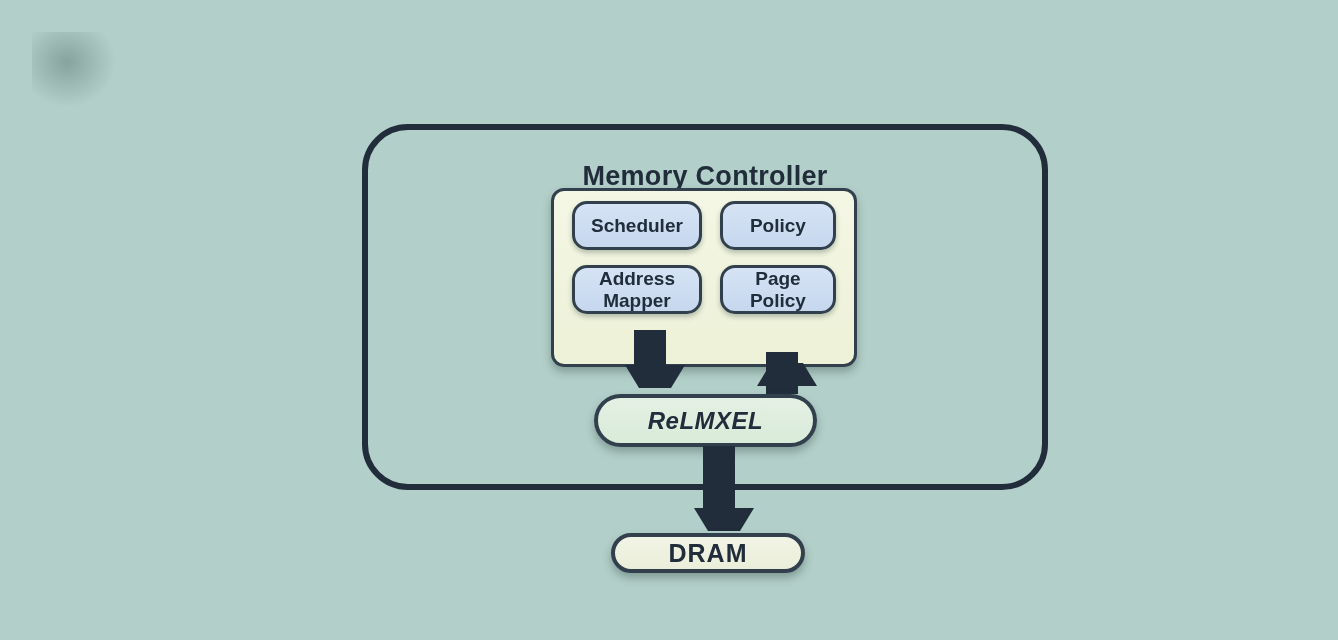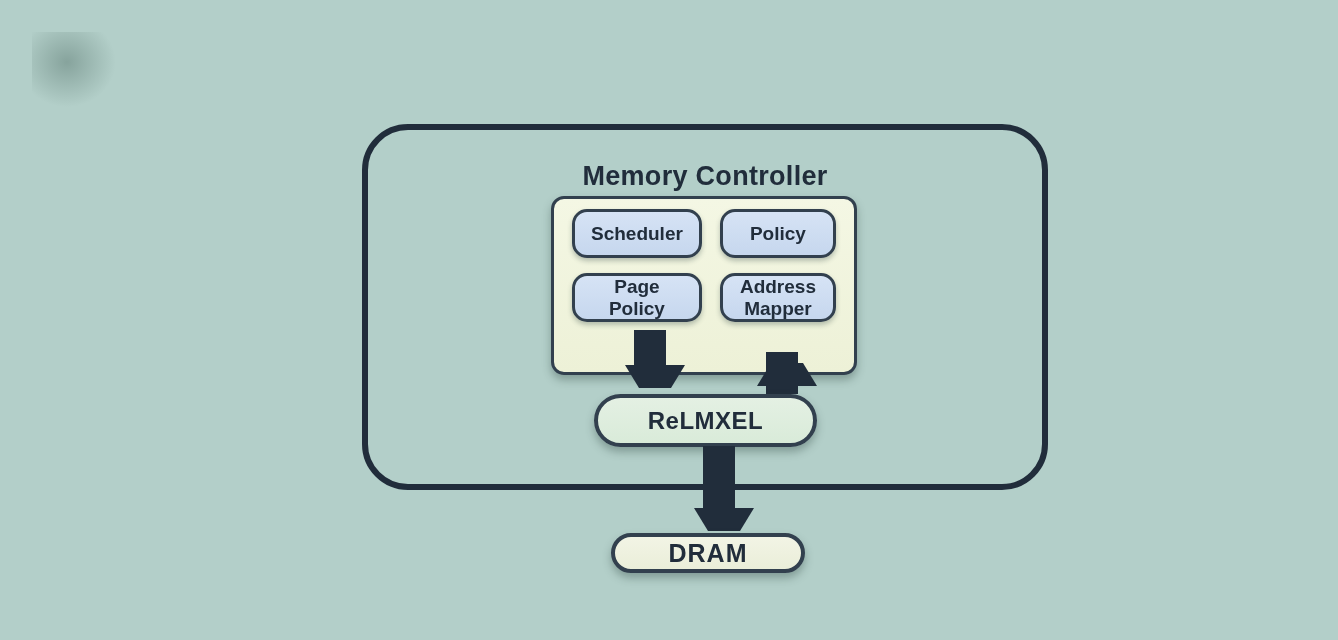--- a/index.html
+++ b/index.html
@@ -36,21 +36,21 @@
     font-size:27px;line-height:32px;font-weight:bold;color:var(--ink);
     letter-spacing:0.3px;
   }
   
   .submodule-panel{
     position:absolute;left:183px;top:58px;width:306px;height:179px;
     border:3px solid var(--ink-soft);border-radius:13px;
     background:linear-gradient(180deg,var(--panel-fill-top),var(--panel-fill-bot));
     box-shadow:0 5px 8px rgba(40,62,58,0.35);
     display:grid;grid-template-columns:1fr 1fr;grid-template-rows:49px 49px;
-    column-gap:18px;row-gap:15px;padding:10px 18px;margin-top:8px;
+    column-gap:18px;row-gap:15px;padding:10px 18px;
   }
   .module-box{
     border:3px solid var(--ink-soft);border-radius:15px;
     background:linear-gradient(180deg,var(--module-fill-top),var(--module-fill-bot));
     box-shadow:0 3px 5px rgba(40,62,58,0.30);
     display:flex;align-items:center;justify-content:center;
     font-size:19px;line-height:22px;font-weight:bold;color:var(--ink);
     text-align:center;white-space:pre-line;
   }
   
@@ -69,21 +69,21 @@
   #arrow-panel-to-core-head{left:257px;top:235px;}
   #arrow-core-to-panel-head{left:389px;top:201px;}
   #arrow-core-to-panel-stem{left:398px;top:222px;height:42px;}
   
   .core-block{
     position:absolute;left:226px;top:264px;width:223px;height:53px;
     border:4px solid var(--ink-soft);border-radius:27px;
     background:linear-gradient(180deg,var(--core-fill-top),var(--core-fill-bot));
     box-shadow:0 5px 8px rgba(40,62,58,0.35);
     display:flex;align-items:center;justify-content:center;
-    font-size:24px;font-weight:bold;color:var(--ink);letter-spacing:0.5px;
+    font-size:24px;font-weight:bold;color:var(--ink);letter-spacing:0.5px;font-style:italic;
   }
   
   #arrow-core-to-dram-stem{left:671px;top:414px;height:63px;}
   #arrow-core-to-dram-head{left:662px;top:476px;}
   
   .dram-block{
     position:absolute;left:579px;top:501px;width:194px;height:36px;
     border:4px solid var(--ink-soft);border-radius:27px;
     background:linear-gradient(180deg,var(--dram-fill-top),var(--dram-fill-bot));
     box-shadow:0 5px 8px rgba(40,62,58,0.35);
@@ -96,24 +96,24 @@
 
 <div class="canvas">
 
   <div class="mc-boundary">
 
     <div class="mc-title">Memory Controller</div>
 
     <div class="submodule-panel">
       <div class="module-box">Scheduler</div>
       <div class="module-box">Policy</div>
+      <div class="module-box">Address
+Mapper</div>
       <div class="module-box">Page
 Policy</div>
-      <div class="module-box">Address
-Mapper</div>
     </div>
 
     <div class="stem" id="arrow-panel-to-core-stem"></div>
     <div class="head-down" id="arrow-panel-to-core-head"></div>
 
     <div class="head-up" id="arrow-core-to-panel-head"></div>
     <div class="stem" id="arrow-core-to-panel-stem"></div>
 
     <div class="core-block">ReLMXEL</div>
 

